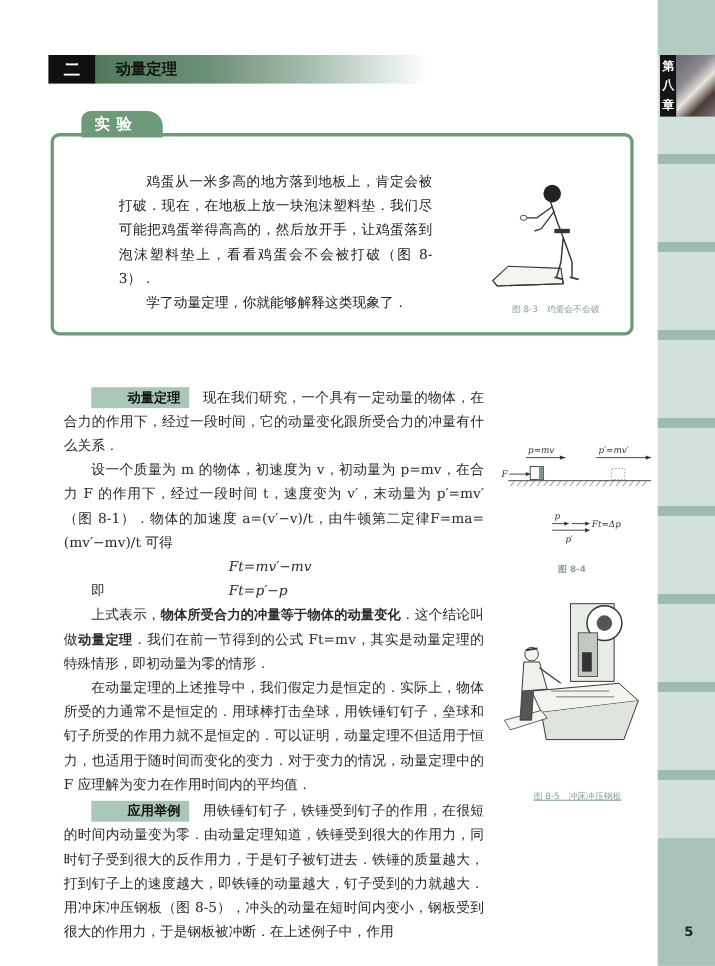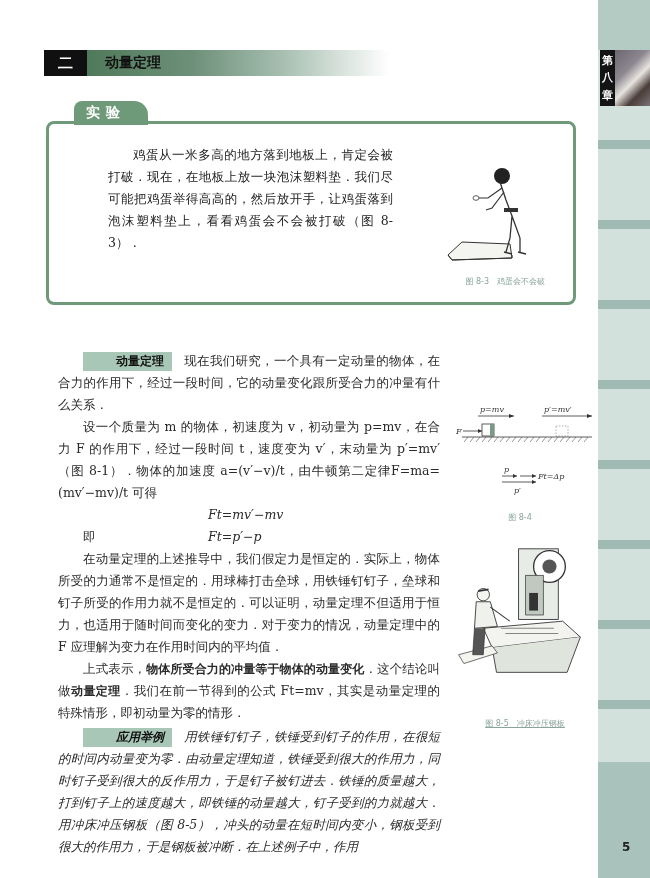--- a/index.html
+++ b/index.html
@@ -92,21 +92,21 @@
     display: inline-block; background: #a9c7b6; color: #111;
     font-family: "DejaVu Sans", sans-serif; font-weight: bold; font-size: 12px;
     padding: 0 8px; line-height: 19px; margin-right: 12px;
   }
   .bold { font-family: "DejaVu Sans", sans-serif; font-weight: bold; font-size: 12px; }
   .formula-line { text-indent: 0 !important; display: flex; }
   .formula-lead { width: 150px; padding-left: 2em; box-sizing: border-box; }
   .formula-body { font-style: italic; }
 
   .figure-8-4 { position: absolute; left: 452px; top: 400px; width: 140px; height: 120px; }
-  .caption-8-4 { position: absolute; left: 470px; top: 512px; width: 100px; }
+  .caption-8-4 { position: absolute; left: 470px; top: 512px; width: 100px; font-weight: bold; }
   .figure-8-5 { position: absolute; left: 448px; top: 540px; width: 150px; height: 150px; }
   .caption-8-5 { position: absolute; left: 460px; top: 718px; width: 130px; text-decoration: underline; }
 </style>
 </head>
 <body>
 
 <div class="side-strip">
   <div class="top-block"></div>
   <div class="band" style="top:140px"></div>
   <div class="band" style="top:220px"></div>
@@ -128,22 +128,23 @@
 </div>
 <div class="page-number">5</div>
 
 <div class="section-header">
   <div class="section-num">二</div>
   <div class="section-title-bar">动量定理</div>
 </div>
 
 <div class="experiment-box"></div>
 <div class="experiment-tab">实验</div>
-<div class="experiment-text" style="left:108px; top:144px; width:285px;">
+<div class="experiment-text" style="left:108px; top:154px; width:285px;">
   <p>鸡蛋从一米多高的地方落到地板上，肯定会被打破．现在，在地板上放一块泡沫塑料垫．我们尽可能把鸡蛋举得高高的，然后放开手，让鸡蛋落到泡沫塑料垫上，看看鸡蛋会不会被打破（图 8-3）．</p>
+  <p>学了动量定理，你就能够解释这类现象了．</p>
 </div>
 <svg class="figure-8-3" style="left:440px; top:160px; width:105px; height:115px;" viewBox="0 0 105 115">
 
   <path d="M8 95 L22 82 L70 84 L72 98 L12 100 Z" fill="#f4f4f0" stroke="#333" stroke-width="1"></path>
   <path d="M8 95 L12 100 L72 98 L72 95" fill="none" stroke="#333" stroke-width="1"></path>
 
   <circle cx="62" cy="16" r="8" fill="#222"></circle>
   <path d="M60 22 L66 40 L72 56 L70 78 L66 92 M72 56 L80 78 L80 92" fill="none" stroke="#333" stroke-width="1.3"></path>
   <path d="M62 28 L48 38 L38 38" fill="none" stroke="#333" stroke-width="1.2"></path>
   <path d="M64 32 L52 48 L46 50" fill="none" stroke="#333" stroke-width="1.2"></path>
@@ -157,23 +158,23 @@
   <p><span class="tag">动量定理</span><span>现在我们研究，一个具有一定动量的物体，在合力的作用下，经过一段时间，它的动量变化跟所受合力的冲量有什么关系．</span></p>
   <p>设一个质量为 m 的物体，初速度为 v，初动量为 p=mv，在合力 F 的作用下，经过一段时间 t，速度变为 v′，末动量为 p′=mv′（图 8-1）．物体的加速度 a=(v′−v)/t，由牛顿第二定律F=ma=(mv′−mv)/t 可得</p>
   <p class="formula-line">
       <span class="formula-lead"></span>
       <span class="formula-body">Ft=mv′−mv</span>
     </p>
   <p class="formula-line">
       <span class="formula-lead">即</span>
       <span class="formula-body">Ft=p′−p</span>
     </p>
+  <p><span>上式表示，</span><span class="bold">物体所受合力的冲量等于物体的动量变化</span><span>．这个结论叫做</span><span class="bold">动量定理</span><span>．我们在前一节得到的公式 Ft=mv，其实是动量定理的特殊情形，即初动量为零的情形．</span></p>
   <p>在动量定理的上述推导中，我们假定力是恒定的．实际上，物体所受的力通常不是恒定的．用球棒打击垒球，用铁锤钉钉子，垒球和钉子所受的作用力就不是恒定的．可以证明，动量定理不但适用于恒力，也适用于随时间而变化的变力．对于变力的情况，动量定理中的 F 应理解为变力在作用时间内的平均值．</p>
-  <p><span>上式表示，</span><span class="bold">物体所受合力的冲量等于物体的动量变化</span><span>．这个结论叫做</span><span class="bold">动量定理</span><span>．我们在前一节得到的公式 Ft=mv，其实是动量定理的特殊情形，即初动量为零的情形．</span></p>
-  <p style="margin-top:2px;font-style:italic;"><span class="tag">应用举例</span><span>用铁锤钉钉子，铁锤受到钉子的作用，在很短的时间内动量变为零．由动量定理知道，铁锤受到很大的作用力，同时钉子受到很大的反作用力，于是钉子被钉进去．铁锤的质量越大，打到钉子上的速度越大，即铁锤的动量越大，钉子受到的力就越大．用冲床冲压钢板（图 8-5），冲头的动量在短时间内变小，钢板受到很大的作用力，于是钢板被冲断．在上述例子中，作用</span></p>
+  <p style="margin-top:2px;"><span class="tag">应用举例</span><span>用铁锤钉钉子，铁锤受到钉子的作用，在很短的时间内动量变为零．由动量定理知道，铁锤受到很大的作用力，同时钉子受到很大的反作用力，于是钉子被钉进去．铁锤的质量越大，打到钉子上的速度越大，即铁锤的动量越大，钉子受到的力就越大．用冲床冲压钢板（图 8-5），冲头的动量在短时间内变小，钢板受到很大的作用力，于是钢板被冲断．在上述例子中，作用</span></p>
 </div>
 
 <svg class="figure-8-4" viewBox="0 0 140 120">
   <text x="28" y="12" font-size="8" font-style="italic" font-family="DejaVu Serif, serif" fill="#333">p=mv</text>
   <line x1="26" y1="16" x2="62" y2="16" stroke="#333" stroke-width="0.8"></line>
   <polygon points="62,16 57,14 57,18" fill="#333"></polygon>
   <text x="92" y="12" font-size="8" font-style="italic" font-family="DejaVu Serif, serif" fill="#333">p′=mv′</text>
   <line x1="90" y1="16" x2="140" y2="16" stroke="#333" stroke-width="0.8"></line>
   <polygon points="140,16 135,14 135,18" fill="#333"></polygon>
   <text x="4" y="34" font-size="8" font-style="italic" font-family="DejaVu Serif, serif" fill="#333">F</text>

